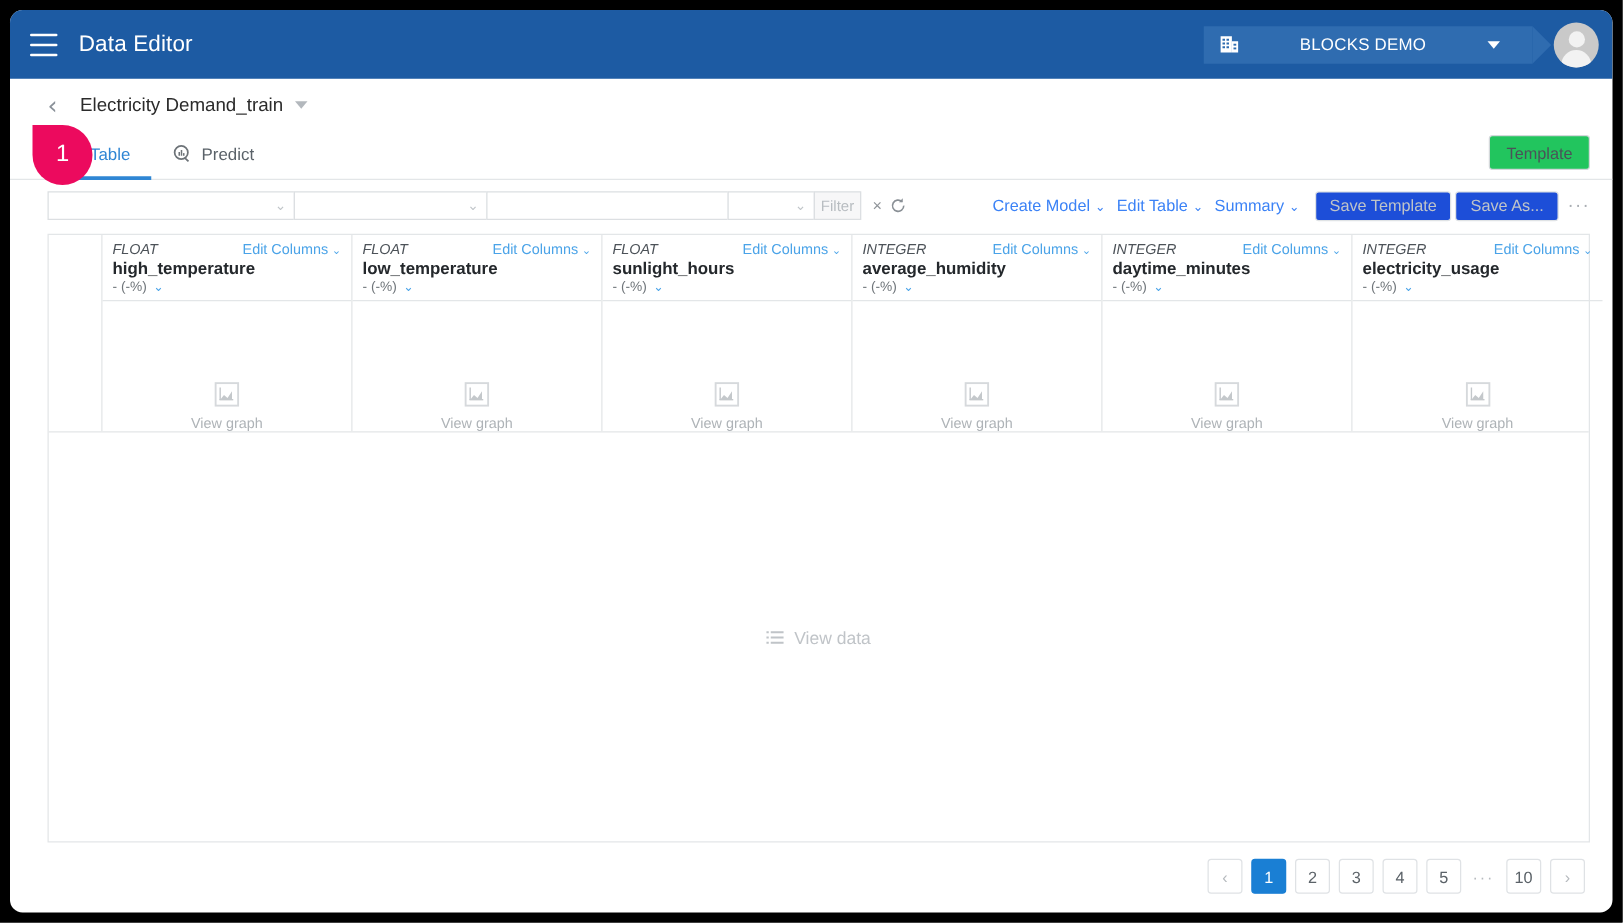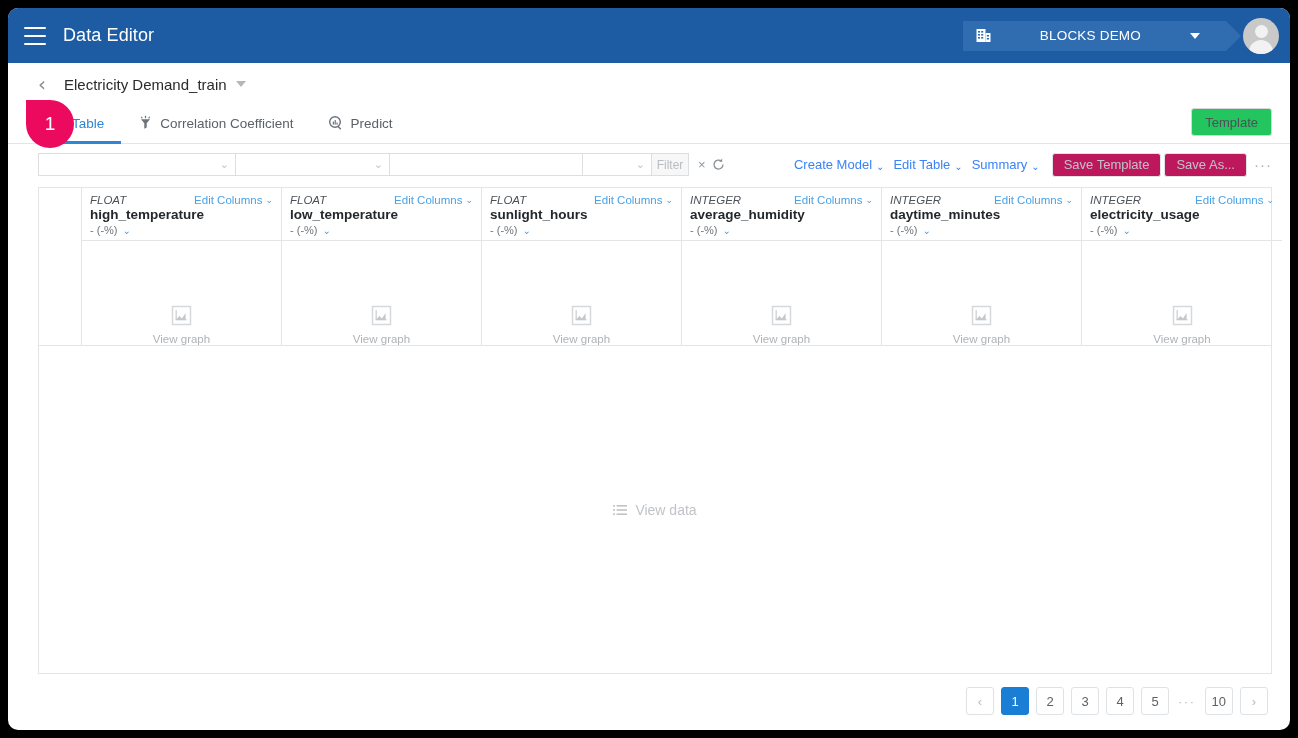--- a/index.html
+++ b/index.html
@@ -214,21 +214,21 @@
     display: flex; align-items: flex-end;
     margin-right: 9px;
     white-space: nowrap;
   }
   .lnk .cv2 { margin-left: 4px; font-size: 10px; }
   .ghost-btn {
     height: 24px;
     padding: 0 11px;
     border: 1px solid #e0e3e5;
     border-radius: 3px;
-    background: #be185d;
+    background: #1d4ed8;
     color: #bfc4c8;
     font-size: 13px;
     margin-left: 3px;
     font-family: "Liberation Sans", sans-serif;
   }
   .dots-btn { color: #a8adb2; font-size: 15px; margin-left: 7px; cursor: pointer; letter-spacing: 1px;}
 
   
   .grid-wrap {
     margin: 6px 18px 0 30px;
@@ -378,29 +378,20 @@
           <rect x="1" y="2" width="13" height="11" rx="1" fill="#2f86d4"></rect>
           <rect x="1" y="5.3" width="13" height="1.1" fill="#fff"></rect>
           <rect x="1" y="8.1" width="13" height="1.1" fill="#fff"></rect>
           <rect x="1" y="10.9" width="13" height="1.1" fill="#fff"></rect>
           <rect x="4.6" y="2" width="1.1" height="11" fill="#fff"></rect>
         </svg>
       <span>Table</span>
     </div>
 
 
-    <div class="tab">
-      <svg width="15" height="16" viewBox="0 0 15 16">
-          <path d="M3 4.2h9l-3.3 4.1v4.2l-2.4 1.2V8.3z" fill="#6d7378"></path>
-          <rect x="6.9" y="0.8" width="1.2" height="2.4" fill="#6d7378"></rect>
-          <rect x="3.2" y="1.6" width="1.1" height="1.9" transform="rotate(-28 3.7 2.5)" fill="#6d7378"></rect>
-          <rect x="10.6" y="1.6" width="1.1" height="1.9" transform="rotate(28 11.1 2.5)" fill="#6d7378"></rect>
-        </svg>
-      <span>Correlation Coefficient</span>
-    </div>
 
     <div class="tab">
       <svg width="16" height="16" viewBox="0 0 16 16">
           <circle cx="7" cy="7" r="5.3" fill="none" stroke="#6d7378" stroke-width="1.4"></circle>
           <rect x="4.8" y="6.6" width="1.2" height="3" fill="#6d7378"></rect>
           <rect x="6.6" y="5" width="1.2" height="4.6" fill="#6d7378"></rect>
           <rect x="8.4" y="7.5" width="1.2" height="2.1" fill="#6d7378"></rect>
           <rect x="10.6" y="10.6" width="1.4" height="4.2" transform="rotate(-45 11.3 12.7)" fill="#6d7378"></rect>
         </svg>
       <span>Predict</span>

